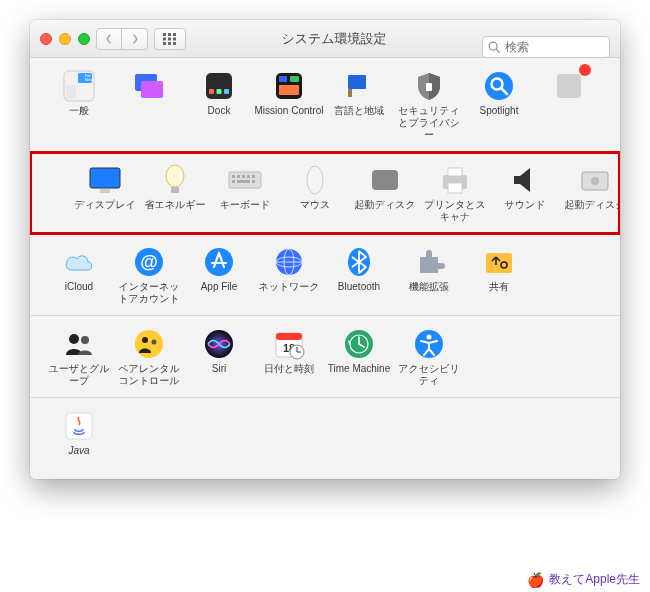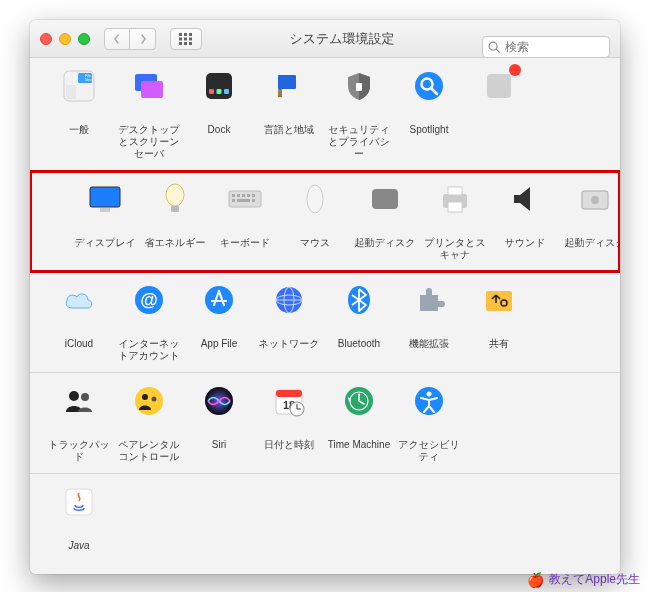--- a/index.html
+++ b/index.html
@@ -22,21 +22,21 @@
     box-shadow: 0 10px 30px rgba(0,0,0,0.35), 0 0 0 1px rgba(0,0,0,0.08);
     overflow: hidden;
   }
   .titlebar {
     height: 38px;
     background: linear-gradient(#f6f6f6, #e8e8e8);
     border-bottom: 1px solid #d0d0d0;
     display: flex;
     align-items: center;
     padding: 0 10px;
-    gap: 8px;
+    gap: 0;
   }
   .traffic { display: flex; gap: 7px; }
   .dot { width: 12px; height: 12px; border-radius: 50%; }
   .dot.red { background: #ff5f57; border: 0.5px solid #e24138; }
   .dot.yel { background: #febc2e; border: 0.5px solid #e1a116; }
   .dot.grn { background: #28c840; border: 0.5px solid #17a62b; }
   .navseg {
     display: flex;
     margin-left: 6px;
   }
@@ -104,21 +104,21 @@
     flex-direction: column;
     align-items: center;
     cursor: default;
   }
   .icon {
     width: 36px; height: 36px;
     display:flex; align-items:center; justify-content:center;
     position: relative;
   }
   .label {
-    margin-top: 20px;
+    margin-top: 1px;
     text-align: center;
     font-size: 10px;
     line-height: 12px;
     color: #3a3a3a;
     width: 70px;
     min-height: 24px;
     word-break: break-all;
   }
   .badge {
     position:absolute; top:-4px; right:-4px;
@@ -195,32 +195,42 @@
         </div>
         <div class="label">一般</div>
       </div>
       <div class="cell">
         <div class="icon">
           <svg width="34" height="34" viewBox="0 0 34 34">
               <rect x="3" y="5" width="22" height="17" rx="2" fill="#3a6cff"></rect>
               <rect x="9" y="12" width="22" height="17" rx="2" fill="#d25cff"></rect>
             </svg>
         </div>
-        <div class="label">デスクトップとスクリーンセーバ</div>
       </div>
       <div class="cell">
         <div class="icon">
           <svg width="34" height="34" viewBox="0 0 34 34">
               <rect x="4" y="4" width="26" height="26" rx="5" fill="#2b2b2b"></rect>
               <rect x="7" y="20" width="5" height="5" rx="1" fill="#ff5e5e"></rect>
               <rect x="14.5" y="20" width="5" height="5" rx="1" fill="#5effa0"></rect>
               <rect x="22" y="20" width="5" height="5" rx="1" fill="#5ebcff"></rect>
             </svg>
         </div>
         <div class="label">Dock</div>
+      </div>
+      <div class="cell">
+        <div class="icon">
+          <svg width="34" height="34" viewBox="0 0 34 34">
+              <rect x="4" y="4" width="26" height="26" rx="5" fill="#1a1a1a"></rect>
+              <rect x="7" y="7" width="8" height="6" rx="1" fill="#3b5fff"></rect>
+              <rect x="18" y="7" width="9" height="6" rx="1" fill="#35c462"></rect>
+              <rect x="7" y="16" width="20" height="10" rx="1" fill="#ff7b3b"></rect>
+            </svg>
+        </div>
+        <div class="label">Mission Control</div>
       </div>
       <div class="cell">
         <div class="icon">
           <svg width="34" height="34" viewBox="0 0 34 34">
               <rect x="6" y="6" width="18" height="14" rx="1" fill="#2266dd"></rect>
               <rect x="6" y="20" width="4" height="8" fill="#9a7b4a"></rect>
             </svg>
         </div>
         <div class="label">言語と地域</div>
       </div>
@@ -407,21 +417,21 @@
     <div class="row">
       <div class="cell">
         <div class="icon">
           <svg width="36" height="30" viewBox="0 0 36 30">
               <circle cx="13" cy="10" r="5" fill="#222"></circle>
               <path d="M5 26 C5 18 21 18 21 26 Z" fill="#222"></path>
               <circle cx="24" cy="11" r="4" fill="#555"></circle>
               <path d="M17 26 C17 20 31 20 31 26 Z" fill="#555"></path>
             </svg>
         </div>
-        <div class="label">トラックパッド</div>
+        <div class="label">ユーザとグループ</div>
       </div>
       <div class="cell">
         <div class="icon">
           <svg width="34" height="34" viewBox="0 0 34 34">
               <circle cx="17" cy="17" r="14" fill="#ffcc33"></circle>
               <circle cx="13" cy="13" r="3" fill="#222"></circle>
               <circle cx="22" cy="15" r="2.5" fill="#555"></circle>
               <path d="M7 26 C7 20 19 20 19 26" fill="#222"></path>
             </svg>
         </div>

